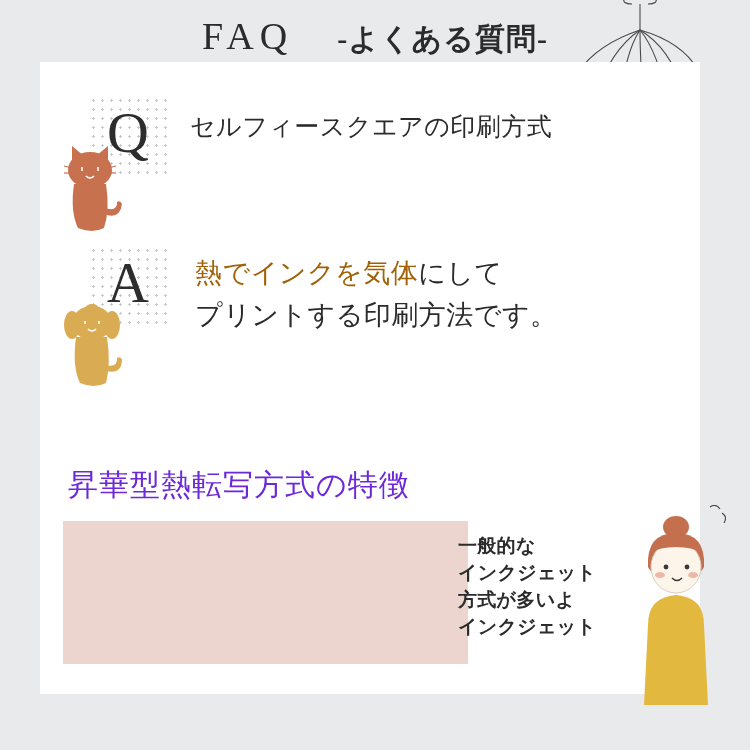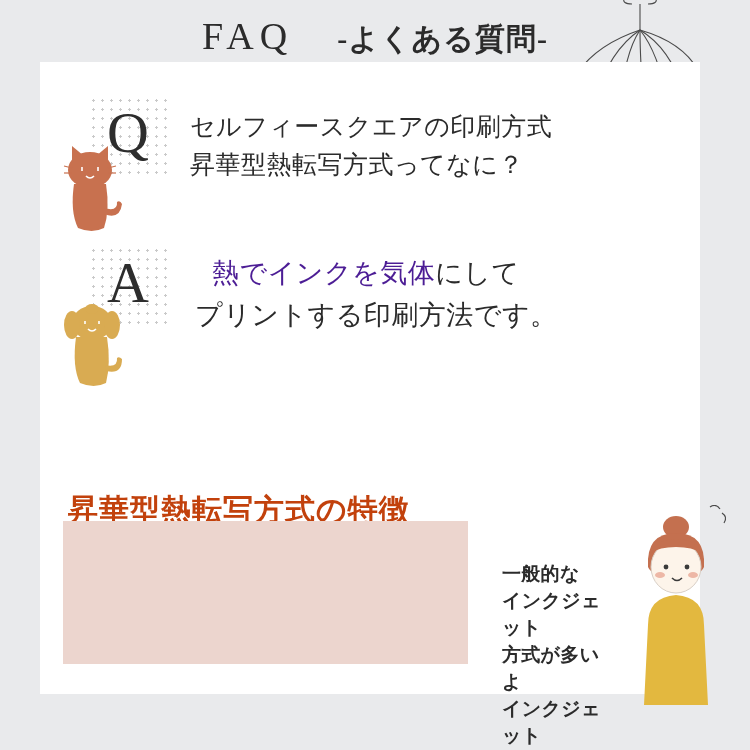--- a/index.html
+++ b/index.html
@@ -93,32 +93,31 @@
   }
   .a-text {
     position: absolute;
     left: 195px;
     top: 253px;
     font-size: 27px;
     line-height: 1.55;
     color: #2b2b2b;
     letter-spacing: 0.5px;
   }
-  .accent { color: #4c1d95; margin-left: 17px; }
+  .accent { color: #a16207; }
 
   
   .feature-heading {
     position: absolute;
     left: 68px;
     top: 465px;
     font-size: 30px;
-    font-weight: bold;
-    color: #c2410c;
+    font-weight: normal;
+    color: #6d28d9;
     letter-spacing: 1px;
-    margin-top: 25px;
   }
   .feature-box {
     position: absolute;
     left: 63px;
     top: 521px;
     width: 405px;
     height: 143px;
     background: #ecd5ce;
   }
   .feature-list {
@@ -127,28 +126,27 @@
     top: 534px;
     font-size: 24px;
     line-height: 1.58;
     color: #2b2b2b;
     letter-spacing: 0.5px;
   }
 
   
   .note {
     position: absolute;
-    left: 502px;
+    left: 458px;
     top: 533px;
     font-size: 19px;
     line-height: 1.42;
     color: #2b2b2b;
     font-weight: bold;
     letter-spacing: 0.3px;
-    margin-top: 28px;
   }
 
   
   .illus { position: absolute; }
 
   
   .cat { left: 62px; top: 140px; }
   
   .dog { left: 62px; top: 295px; }
   
@@ -233,21 +231,20 @@
     <g stroke="#c8714f" stroke-width="1.2" fill="none">
       <path d="M2 26 l8 2"></path>
         <path d="M2 33 l8 0"></path>
       <path d="M54 26 l-8 2"></path>
         <path d="M54 33 l-8 0"></path>
     </g>
   </svg>
 
   <div class="q-text">
     <div>セルフィースクエアの印刷方式</div>
-    <div>昇華型熱転写方式ってなに？</div>
   </div>
 
   <div class="a-block qa-icon-wrap">
     <div class="dot-grid"></div>
     <div class="big-letter">A</div>
   </div>
 
   <svg class="illus dog" width="70" height="100" viewBox="0 0 70 100">
     <g fill="#d9ab52">
       <ellipse cx="30" cy="28" rx="20" ry="17"></ellipse>

